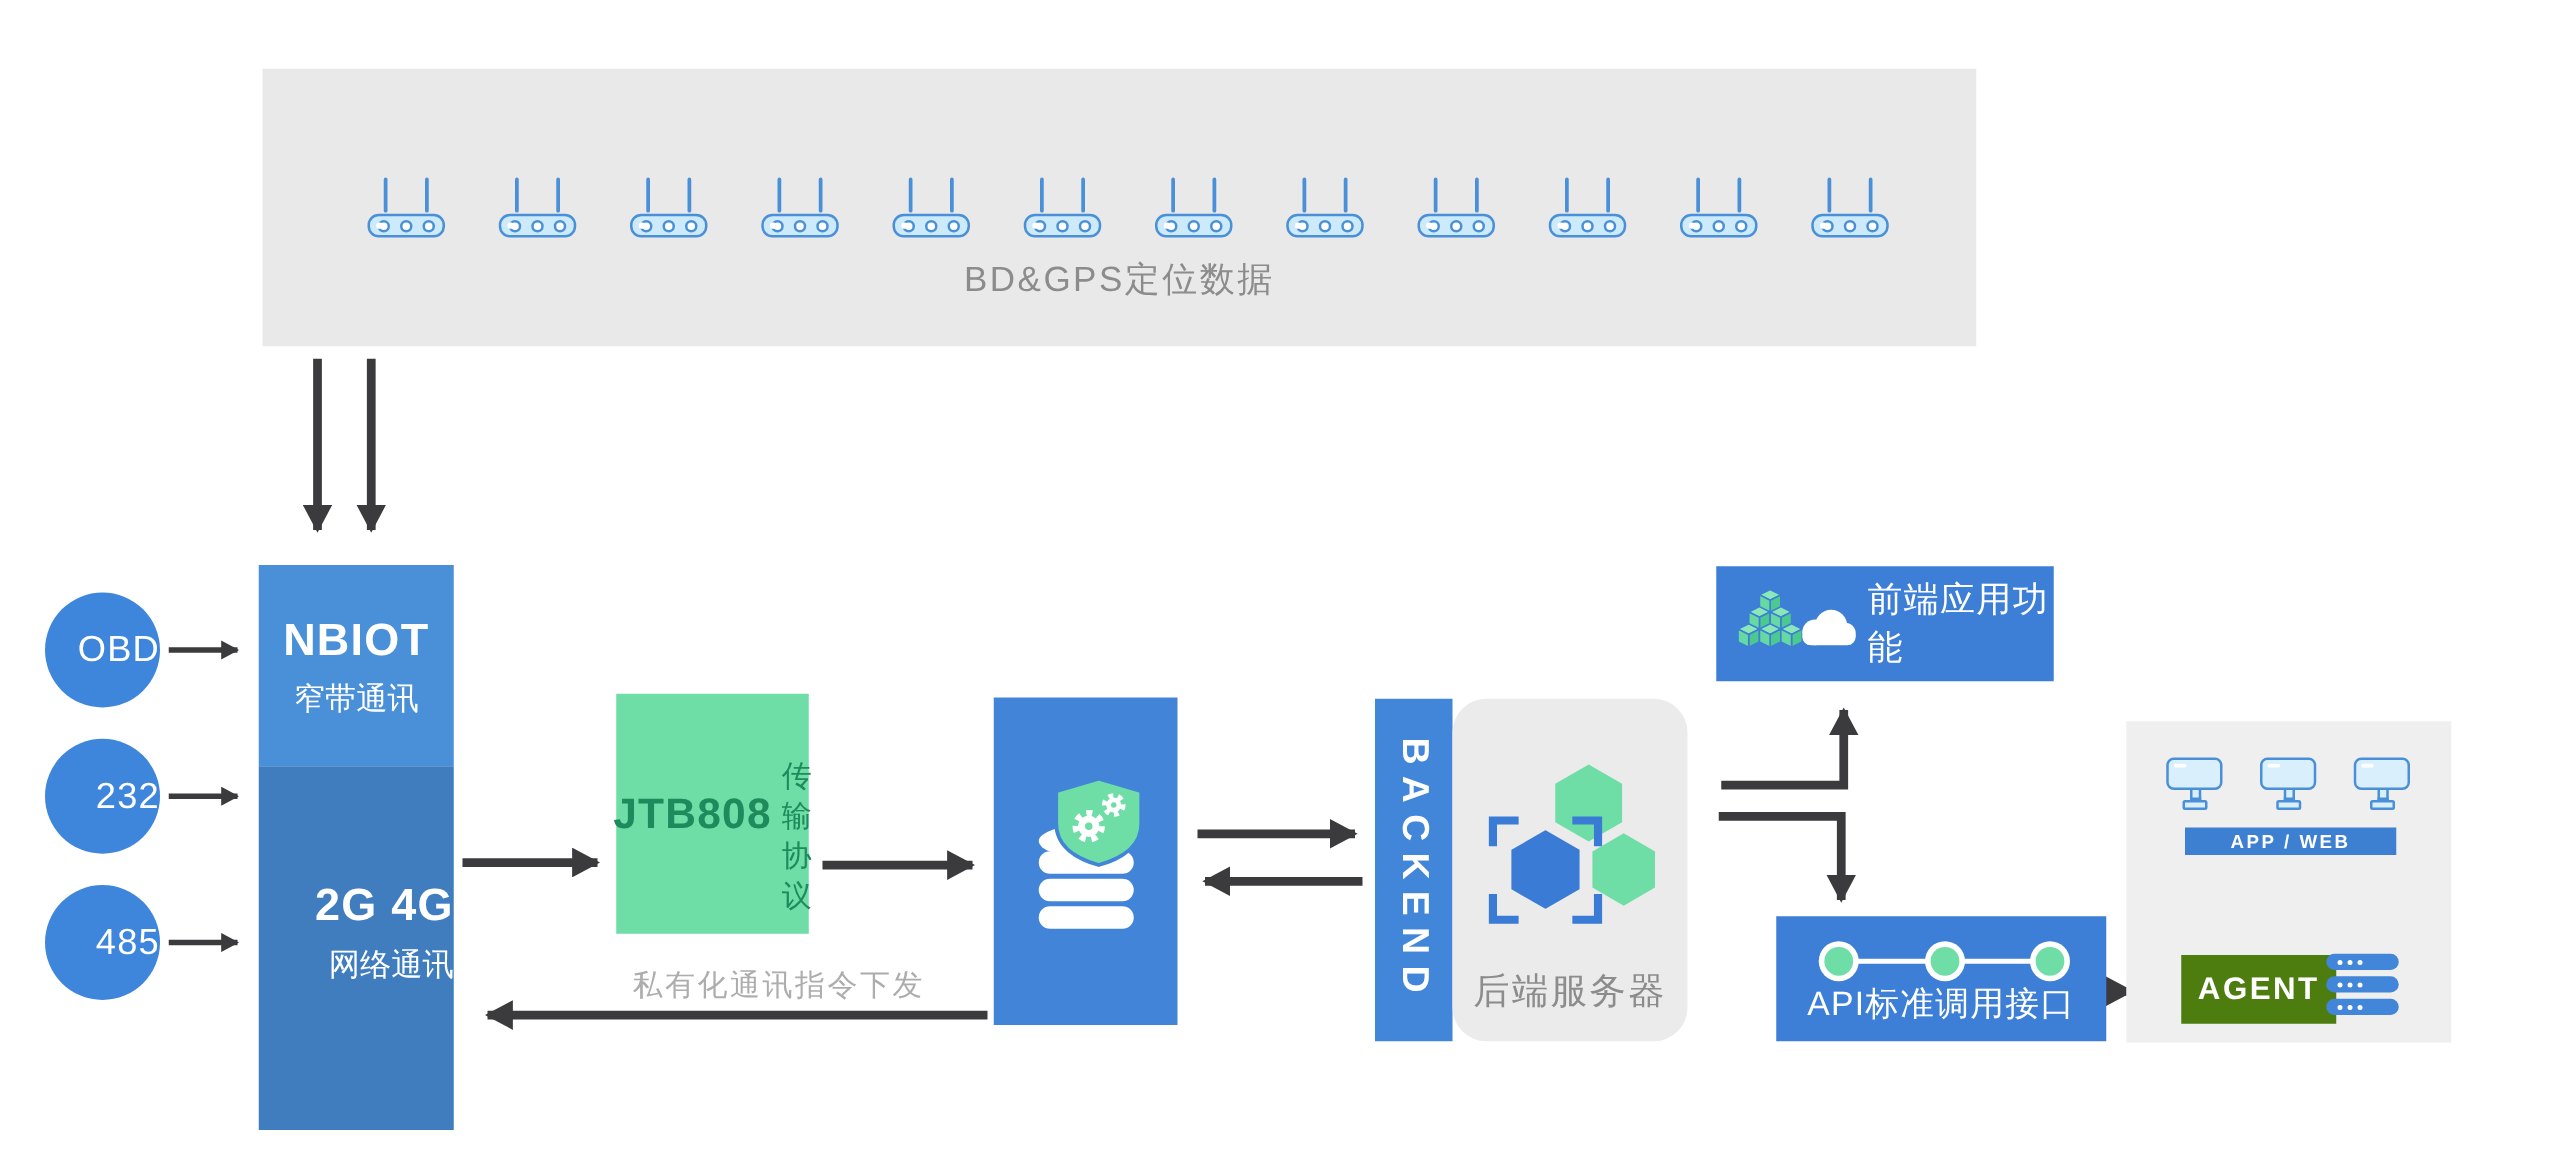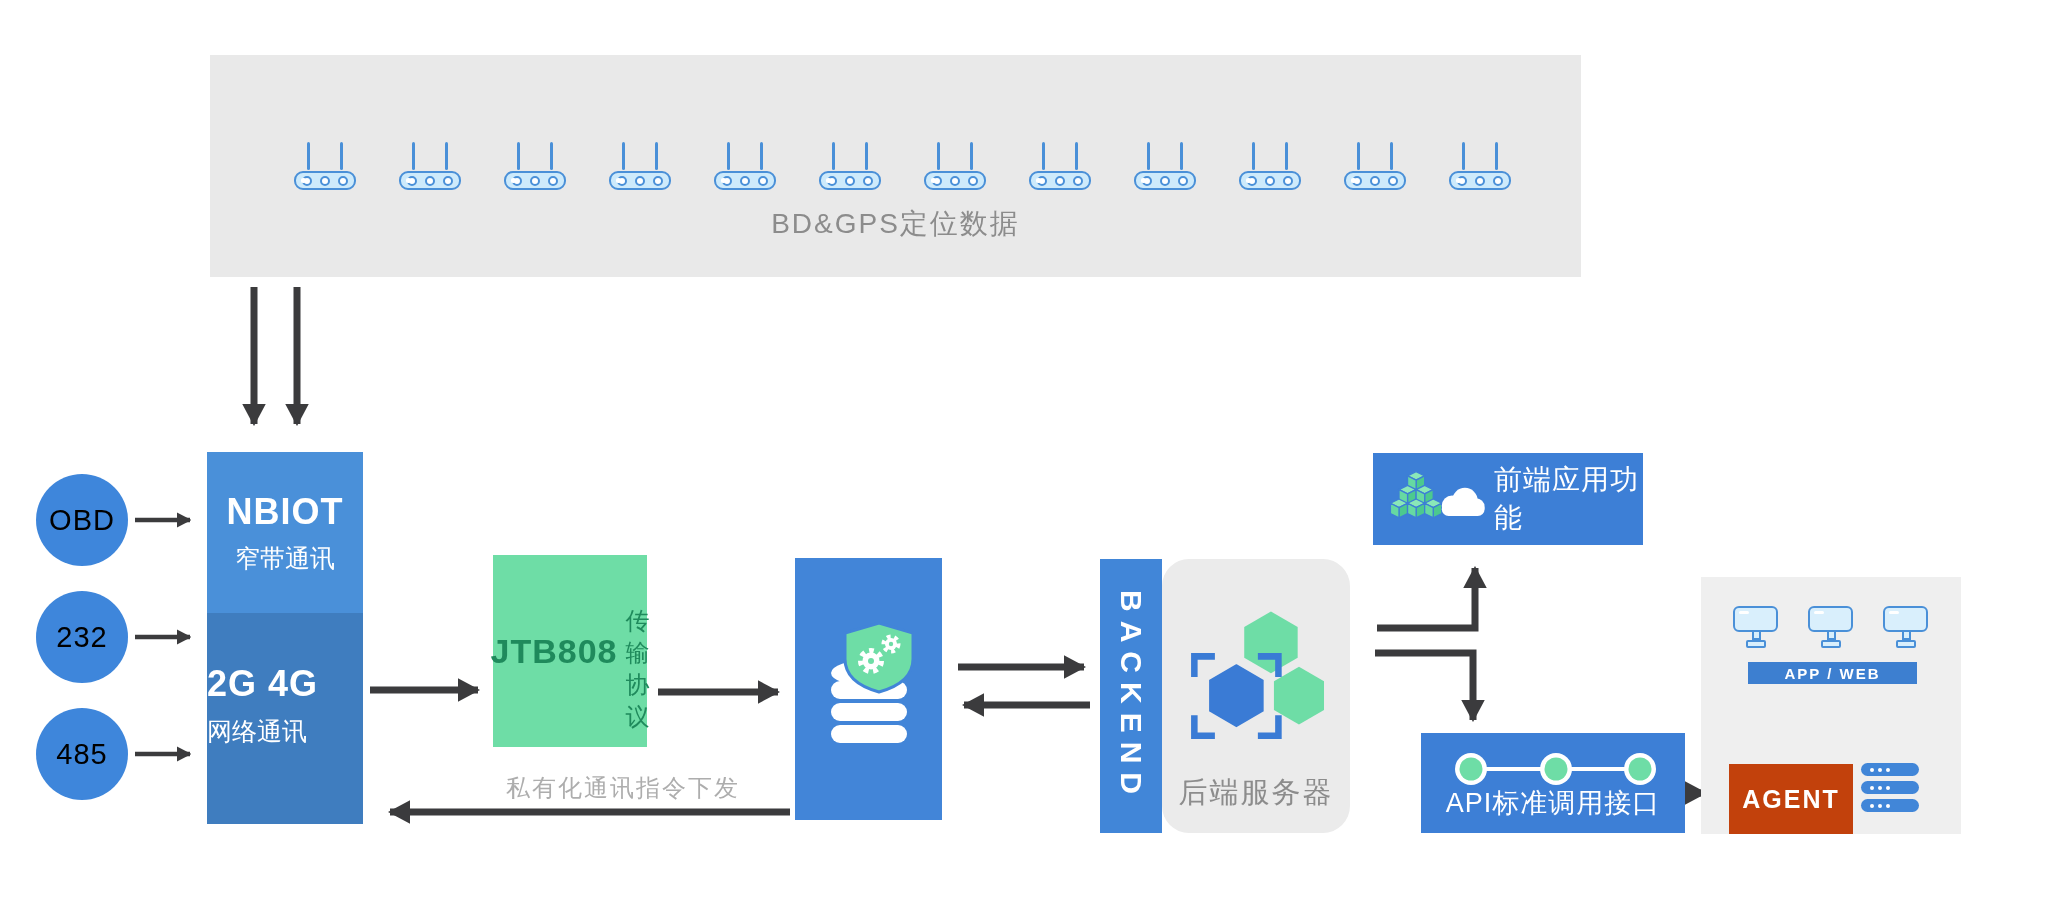--- a/index.html
+++ b/index.html
@@ -14,28 +14,28 @@
   .router{position:relative;width:62px;height:50px;flex:0 0 auto;}
   .router .ant{position:absolute;top:2px;width:3px;height:28px;background:#4a90d8;border-radius:2px;}
   .router .a1{left:13px;} .router .a2{right:13px;}
   .router .rbody{position:absolute;left:0;right:0;bottom:0;height:15px;background:#cdeafb;
     border:2.5px solid #4a90d8;border-radius:9px;display:flex;align-items:center;justify-content:center;gap:8px;}
   .router .led{width:6px;height:6px;border:2px solid #4a90d8;border-radius:50%;background:#ffffff;}
   .router .notch{position:absolute;left:5px;top:50%;margin-top:-2.5px;width:5px;height:5px;background:#ffffff;border-radius:2px;}
   .device-caption{left:0;right:0;top:150px;text-align:center;font-size:28px;color:#8c8c8c;letter-spacing:2px;}
 
   
-  .input-circle{width:92px;height:92px;border-radius:50%;background:#3e86db;color:#000000;
-    display:flex;align-items:center;justify-content:center;font-size:29px;letter-spacing:1px;}
+  .input-circle{width:92px;height:92px;border-radius:50%;background:#3e86db;color:#ffffff;
+    display:flex;align-items:center;justify-content:flex-end;font-size:29px;letter-spacing:1px;}
   .c-obd{left:36px;top:474px;} .c-232{left:36px;top:591px;} .c-485{left:36px;top:708px;}
 
   
-  .comm-box{left:207px;top:452px;width:156px;height:372px;display:flex;flex-direction:column;color:#fff;text-align:center;}
+  .comm-box{left:207px;top:452px;width:156px;height:452px;display:flex;flex-direction:column;color:#fff;text-align:center;}
   .comm-top{height:161px;background:#4a90d9;display:flex;flex-direction:column;align-items:center;justify-content:center;gap:9px;}
-  .comm-bottom{flex:1;background:#3f7dbf;display:flex;flex-direction:column;align-items:flex-start;justify-content:center;gap:10px;padding-bottom:26px;}
+  .comm-bottom{flex:1;background:#3f7dbf;display:flex;flex-direction:column;align-items:flex-end;justify-content:center;gap:10px;padding-bottom:26px;padding-left:32px;}
   .comm-title{font-size:36px;font-weight:bold;letter-spacing:1px;}
   .comm-sub{font-size:25px;}
 
   
   .jtb-box{left:493px;top:555px;width:154px;height:192px;background:#6edda6;color:#1f8a5c;
     display:flex;flex-direction:row;align-items:center;justify-content:center;gap:8px;text-align:center;}
   .jtb-title{font-size:34px;font-weight:bold;letter-spacing:1px;}
   .jtb-sub{font-size:24px;margin-top:35px;}
 
   .downlink-label{left:400px;top:772px;width:340px;text-align:right;font-size:24px;color:#adadad;letter-spacing:2px;}
@@ -60,21 +60,21 @@
   
   .client-panel{left:1701px;top:577px;width:260px;height:257px;background:#efefef;}
   .monitor-row{position:absolute;left:0;right:0;top:29px;display:flex;justify-content:center;gap:29px;}
   .monitor{width:46px;}
   .monitor .screen{position:relative;width:41px;height:22px;background:#d9effc;border:2.5px solid #4a90d8;border-radius:6px;}
   .monitor .screen:after{content:"";position:absolute;left:4px;top:3px;width:10px;height:3px;background:#ffffff;border-radius:2px;}
   .monitor .neck{width:5px;height:6px;background:#d9effc;border:2px solid #4a90d8;border-top:none;margin:0 auto;}
   .monitor .mbase{width:16px;height:4px;background:#d9effc;border:2px solid #4a90d8;border-radius:2px;margin:0 auto;}
   .appweb-bar{position:absolute;left:47px;top:85px;width:169px;height:22px;background:#3d7fd0;display:flex;align-items:center;justify-content:center;
     color:#fff;font-size:15px;font-weight:bold;letter-spacing:2px;}
-  .agent-box{position:absolute;left:28px;top:187px;width:124px;height:70px;background:#c2410c;display:flex;align-items:center;justify-content:center;
+  .agent-box{position:absolute;left:44px;top:187px;width:124px;height:55px;background:#4d7c0f;display:flex;align-items:center;justify-content:center;
     color:#fff;font-size:25px;font-weight:bold;letter-spacing:2px;}
   .server-stack{position:absolute;left:160px;top:186px;display:flex;flex-direction:column;gap:5px;}
   .srvbar{width:58px;height:13px;background:#4186d8;border-radius:7px;display:flex;align-items:center;padding-left:9px;gap:4px;box-sizing:border-box;}
   .srvbar i{width:4px;height:4px;border-radius:50%;background:#ffffff;}
 </style>
 </head>
 <body>
 
 <div class="canvas">
 

